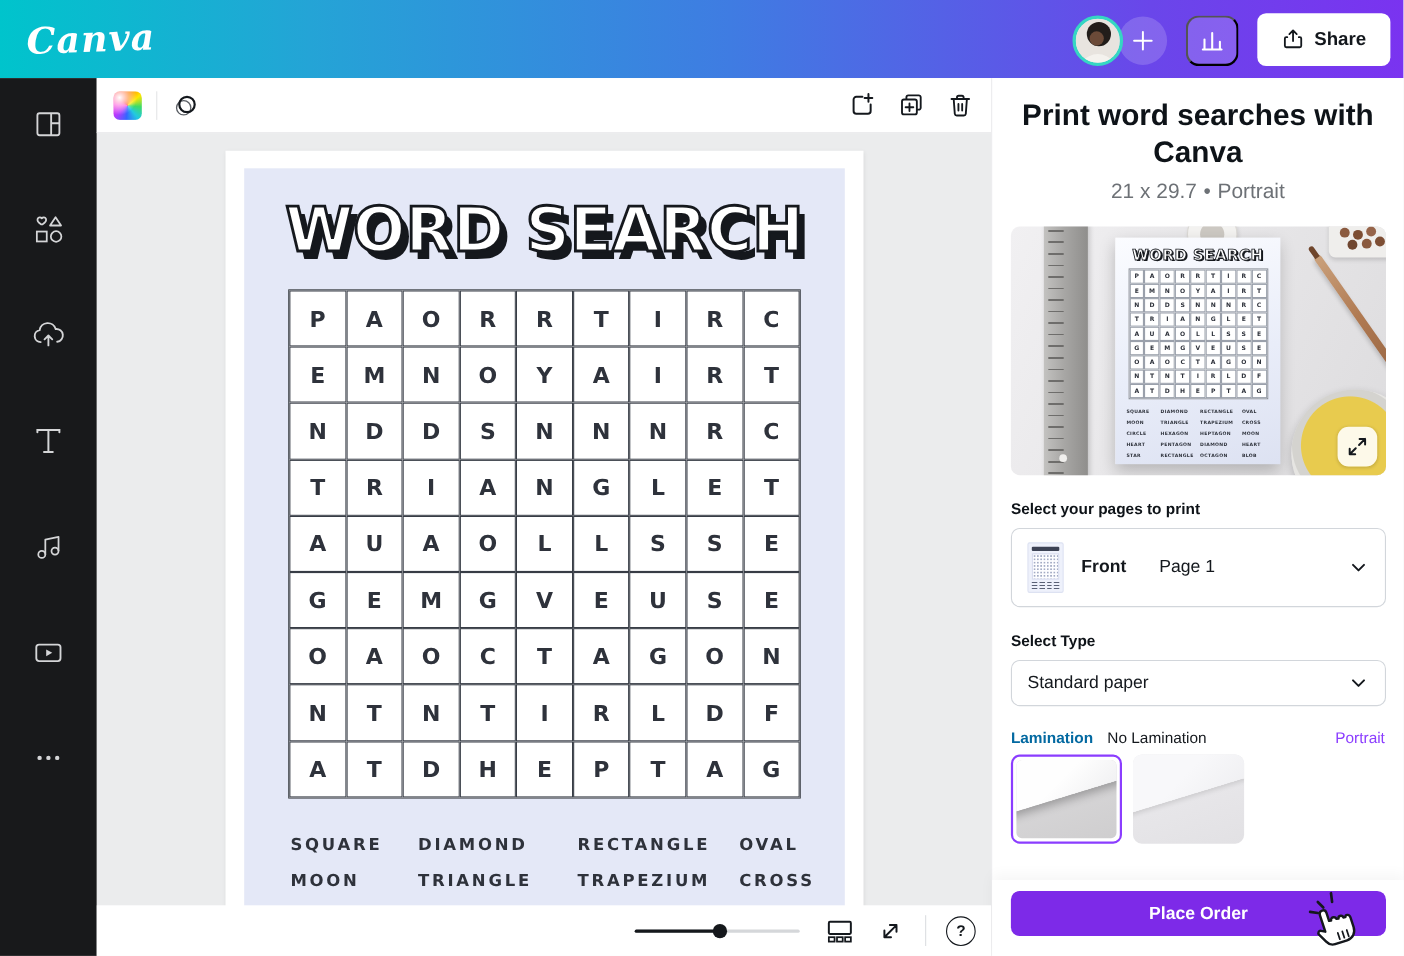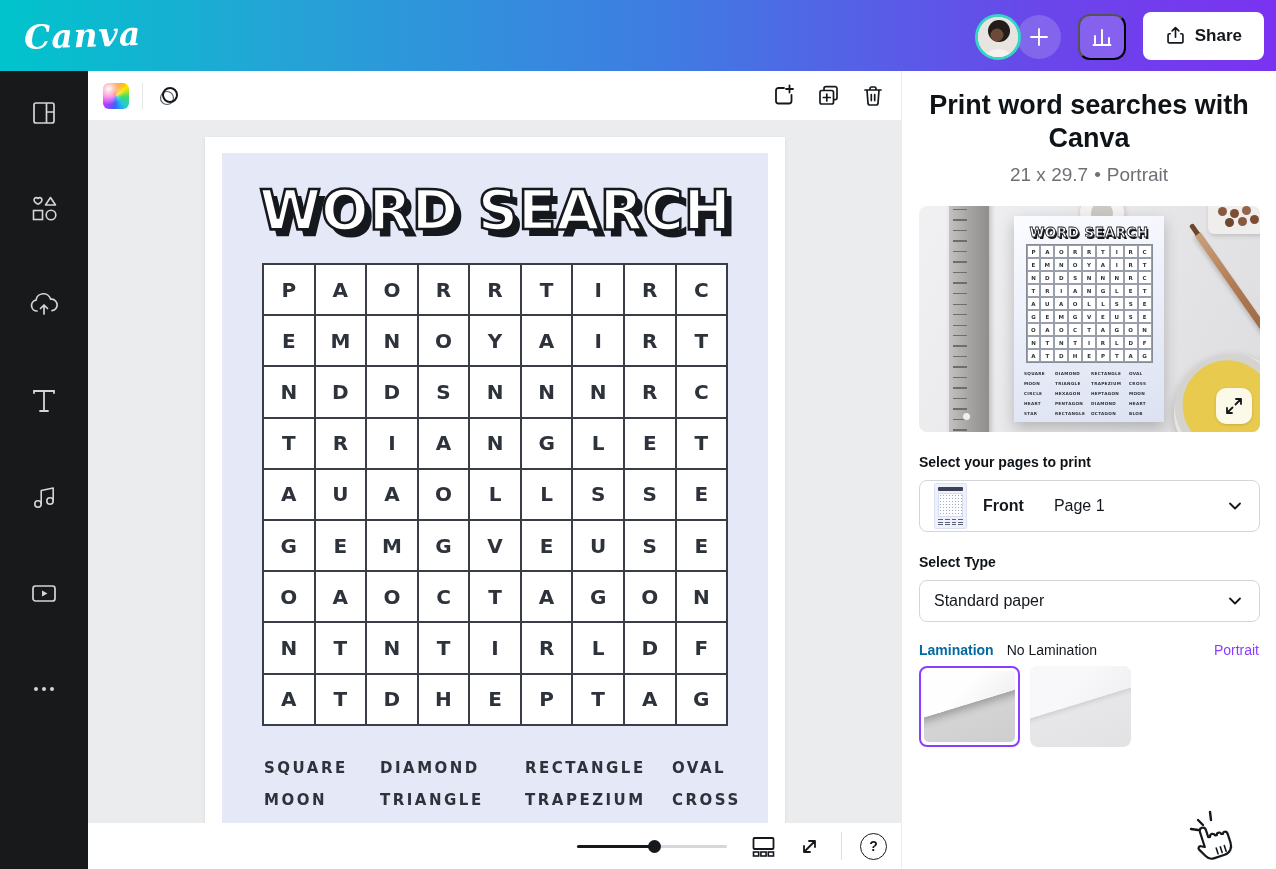--- a/index.html
+++ b/index.html
@@ -119,21 +119,21 @@
   .cup{position:absolute;right:-30px;bottom:-38px;width:116px;height:116px;border-radius:50%;
     background:radial-gradient(circle at 46% 44%,#e8cb4e 0 49%,#d4d3cf 50% 58%,#e6e5e2 59% 100%);
     box-shadow:0 3px 8px rgba(0,0,0,.2)}
   .pv-expand{position:absolute;right:8px;bottom:8px;width:36px;height:36px;border-radius:10px;border:none;
     background:rgba(255,255,255,.88);display:flex;align-items:center;justify-content:center;box-shadow:0 1px 3px rgba(0,0,0,.15)}
 
   
   .field-label{margin-top:22px;font-size:14px;font-weight:bold;color:#0e1318}
   .select{margin-top:10px;width:341px;border:1px solid var(--bdr);border-radius:8px;background:#fff;
     display:flex;align-items:center;padding:0 14px;font-size:16px;color:var(--ink)}
-  .select-pages{height:52px;gap:16px}
+  .select-pages{height:72px;gap:16px}
   .select-paper{height:42px}
   .chev{margin-left:auto}
   .thumb{width:33px;height:46px;background:#eef1fb;border:1px solid #dde2f2;border-radius:2px;padding:3px 3px 2px}
   .thumb .t1{height:4px;background:#3c4254;border-radius:1px;margin-bottom:2px}
   .thumb .tg{height:24px;border:0.5px solid #d6dbef;background-color:#fdfdff;
     background-image:radial-gradient(#a3abc4 0.7px,transparent 0.9px);background-size:3px 3px}
   .thumb .tw{display:flex;gap:2px;margin-top:2px;height:7px}
   .thumb .tw i{flex:1;background:repeating-linear-gradient(to bottom,#5a6175 0 1px,transparent 1px 2.6px)}
   .pg-front{font-weight:bold}
   .pg-num{margin-left:14px}
@@ -630,20 +630,23 @@
             </span>
         </button>
         <button class="lam-swatch plain">
           <span class="sw-inner">
               <span class="sw-fold"></span>
             </span>
         </button>
       </div>
     </div>
 
+    <div class="panel-footer">
+      <button class="place-order">Place Order</button>
+    </div>
   </aside>
 
   <div class="cursor">
     <svg width="48" height="54" viewBox="0 0 48 54">
       <path d="M10 12 L15 17 M22 4 L23 12 M3 21 L10 22" stroke="#15181d" stroke-width="2.4" stroke-linecap="round" fill="none"></path>
       <g transform="rotate(-18 24 32)">
         <path d="M20 50c-3.4 0-5.4-1.6-7-4.8l-4.2-8c-.9-1.8.9-3.6 2.7-2.7l3.5 1.9V20.5c0-1.9 1.4-3.2 3.2-3.2s3.1 1.3 3.1 3.2v7.6l1.9.3c.1-1.4 1.3-2.4 2.8-2.2 1.3.2 2.1 1 2.3 2.3l1.8.3c.2-1.2 1.3-2 2.6-1.8 1.2.2 1.9 1 2 2.2l1.7.3c.3-1 1.2-1.6 2.3-1.4 1.6.3 2.1 1.5 2.1 3.2v8.9c0 5.6-3.7 9.8-9.3 9.8z" fill="#fff" stroke="#15181d" stroke-width="2.2" stroke-linejoin="round"></path>
         <path d="M25.5 41v6M29.8 41v6M34 41v6" stroke="#15181d" stroke-width="1.6" stroke-linecap="round"></path>
       </g>
     </svg>

